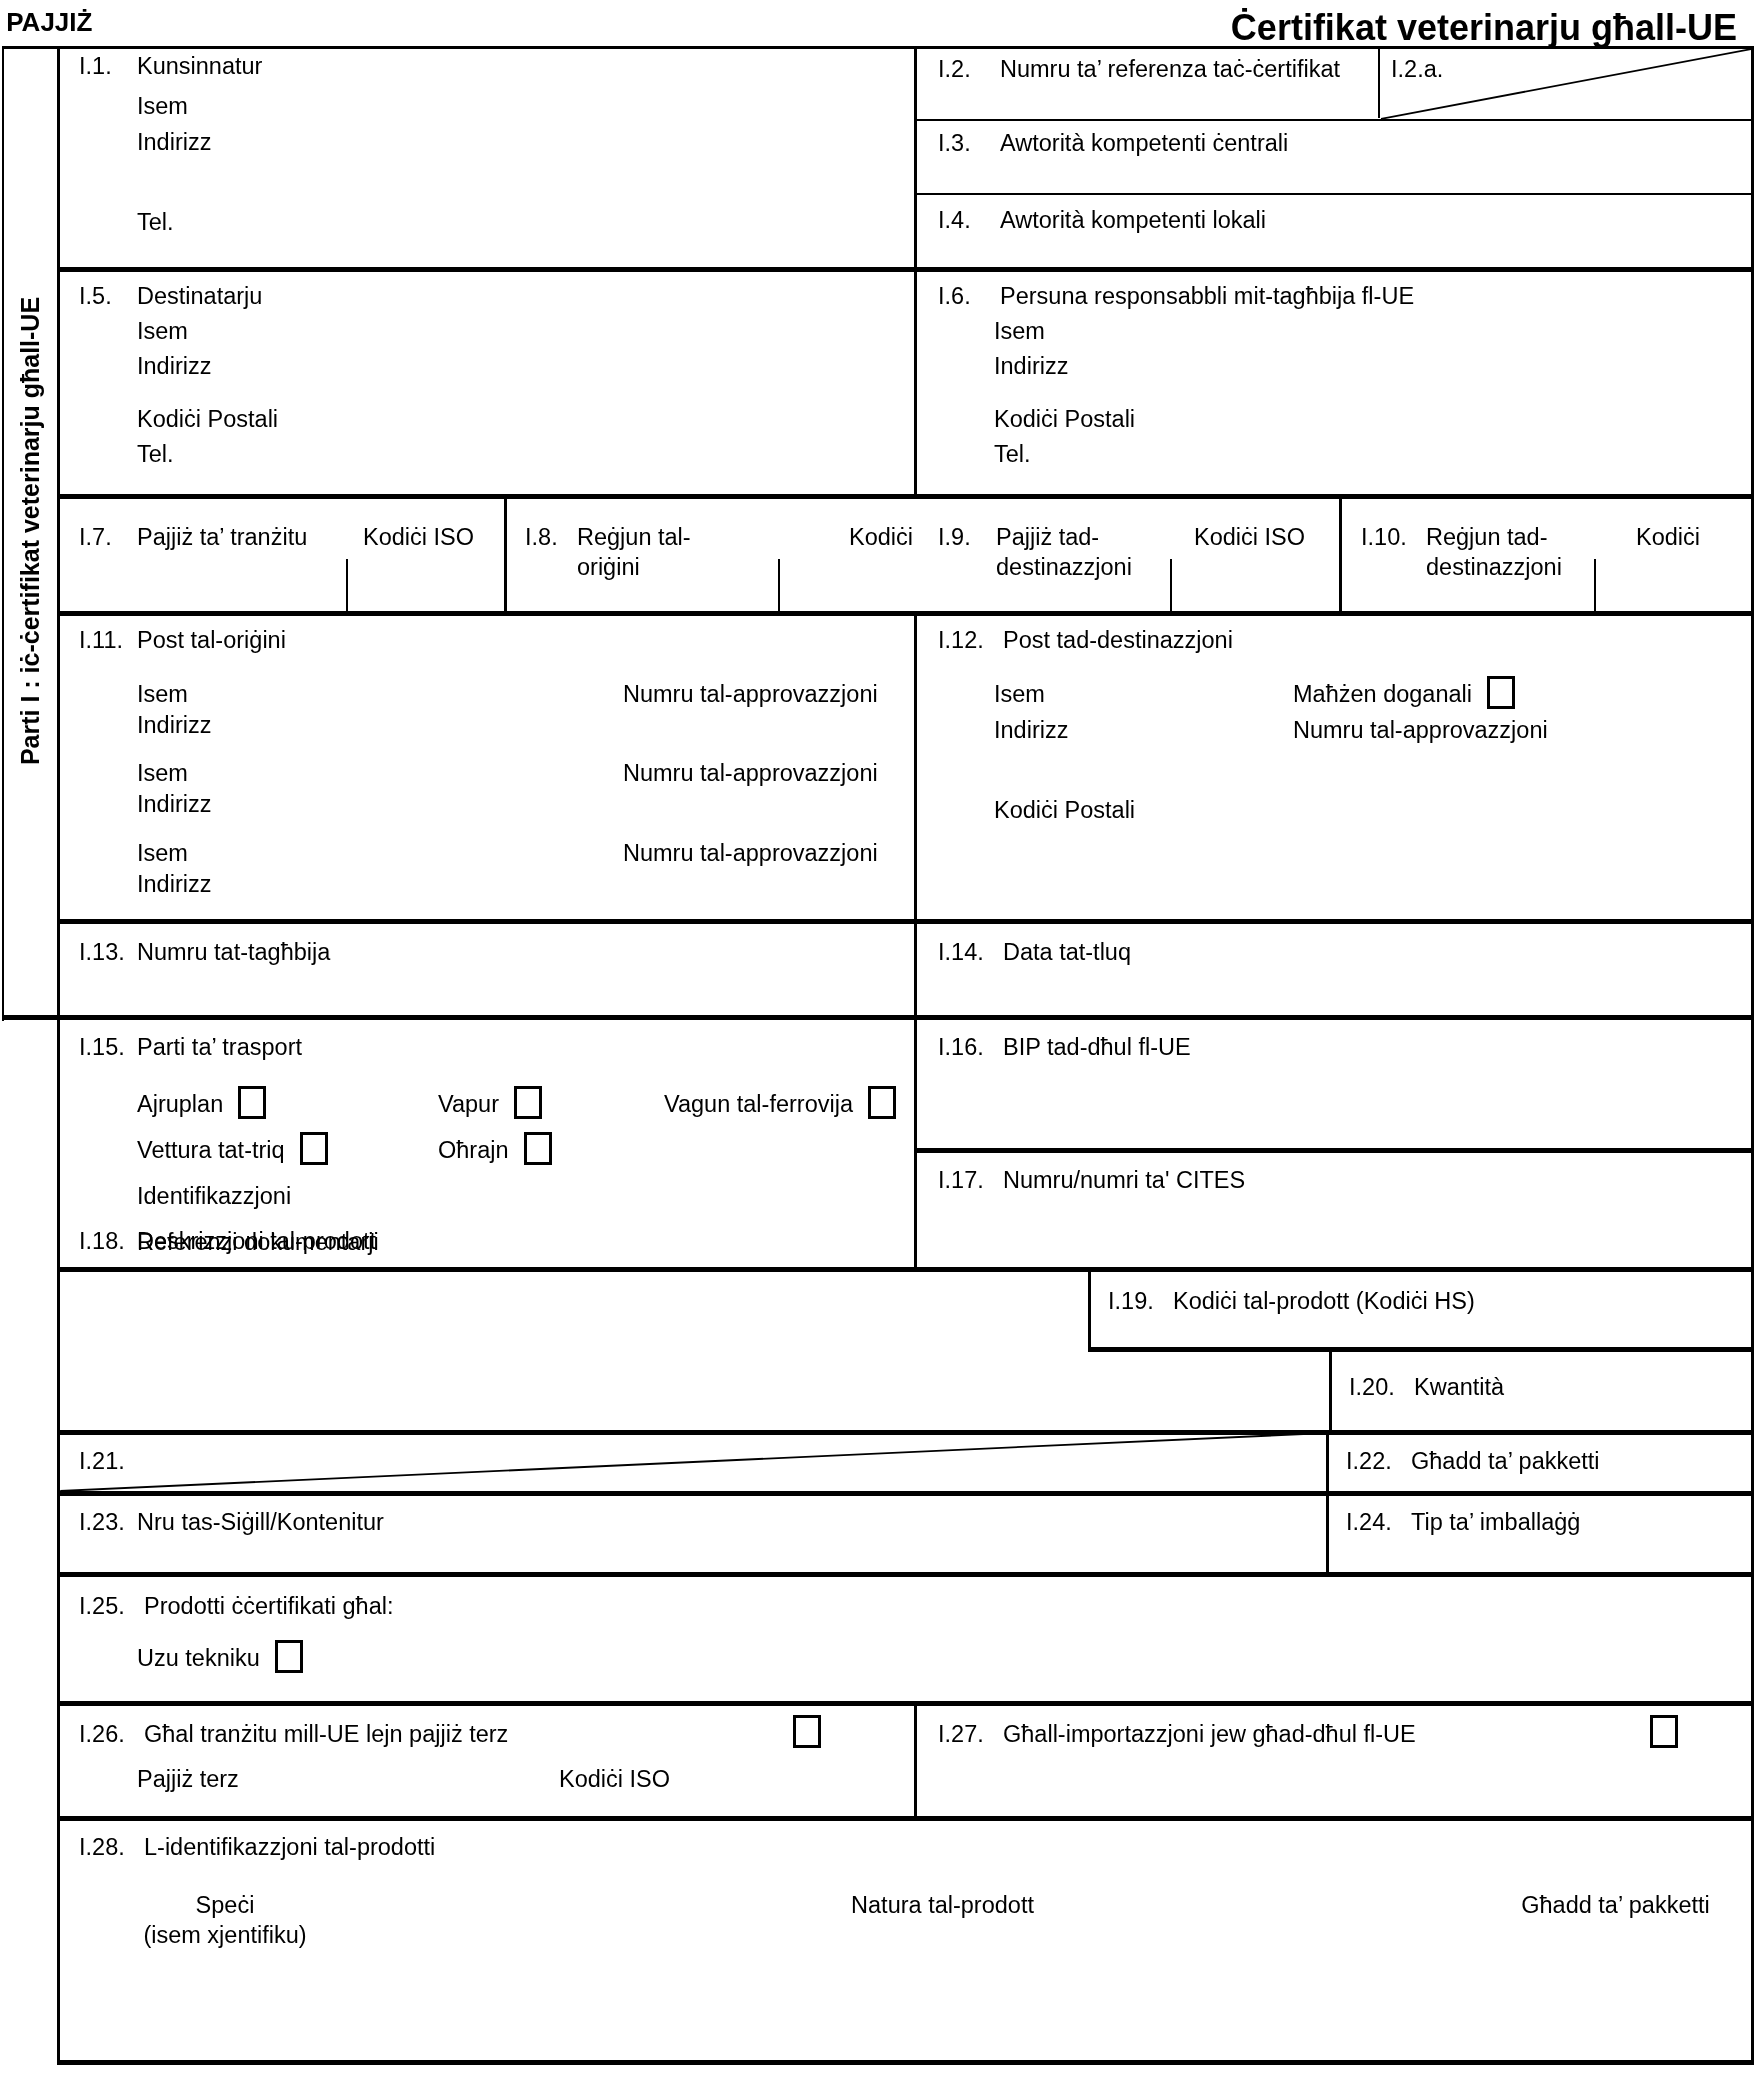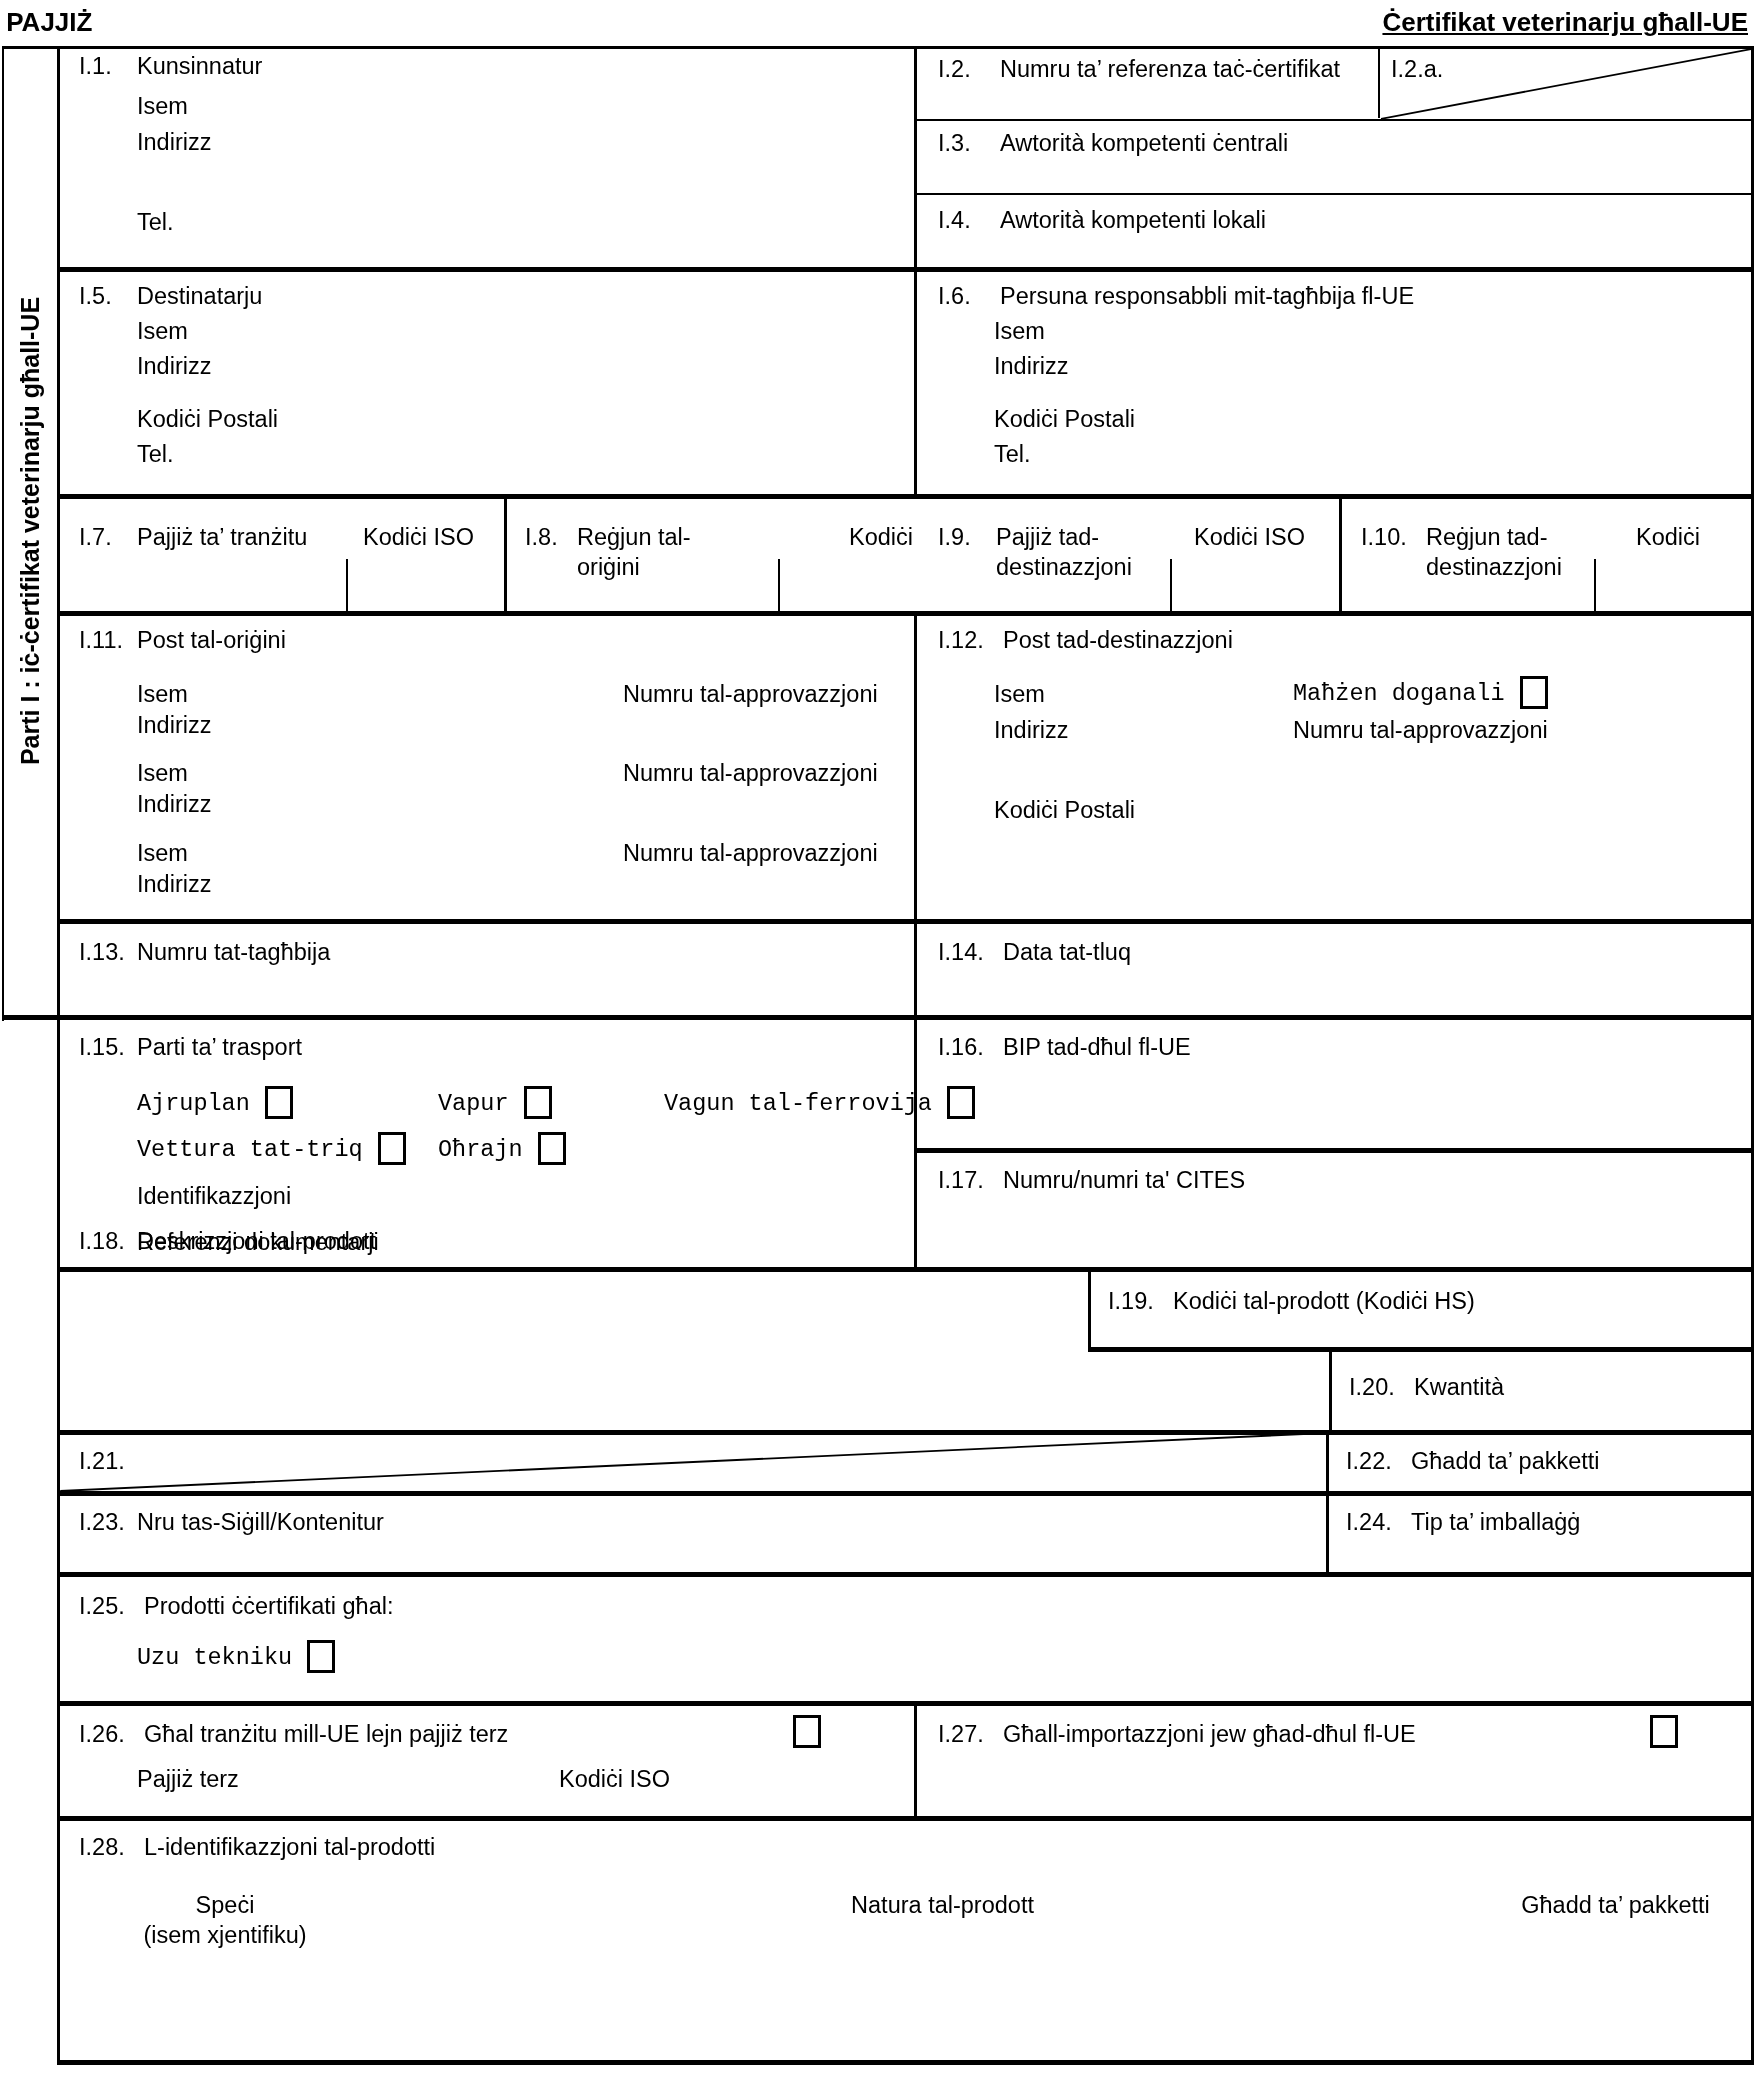--- a/index.html
+++ b/index.html
@@ -6,25 +6,25 @@
   .form{position:relative;width:1755px;height:2097px;background:#ffffff;
         font-family:"Liberation Sans", sans-serif;font-size:23.5px;color:#000;}
   .hline,.vline{position:absolute;background:#000;}
   .lbl{position:absolute;display:flex;white-space:nowrap;line-height:30px;}
   .lbl .num{flex:none;width:58px;}
   .lbl .w100{width:62px;}
   .lbl .w105{width:65px;}
   .wrap{white-space:normal;}
   .txt{position:absolute;white-space:nowrap;line-height:30px;}
   .cb{display:inline-block;width:22px;height:27px;border:3.7px solid #000;background:#fff;flex:none;}
-  .cbrow{position:absolute;display:flex;align-items:flex-start;line-height:30px;white-space:nowrap;font-family:Liberation Mono, monospace;}
+  .cbrow{position:absolute;display:flex;align-items:flex-start;line-height:30px;white-space:nowrap;}
   .cbrow .cb{margin-left:15px;margin-top:-3.1px;}
   .cb.abs{position:absolute;}
   .hdr-left{position:absolute;left:6.2px;top:7.4px;font-weight:bold;font-size:26px;}
-  .hdr-right{position:absolute;right:7px;top:7.4px;font-weight:bold;font-size:26px;text-decoration:underline;}
+  .hdr-right{position:absolute;right:18px;top:7.4px;font-weight:bold;font-size:36px;}
   .sidebar{position:absolute;left:1.9px;top:46px;width:56px;height:970px;}
   .sidebar span{position:absolute;left:50%;top:50%;transform:translate(-50%,-50%) rotate(-90deg);
         transform-origin:center;white-space:nowrap;font-weight:bold;font-size:25px;}
   .center{text-align:center;}
   svg{position:absolute;}
 </style>
 </head>
 <body>
 
 <div class="form">

